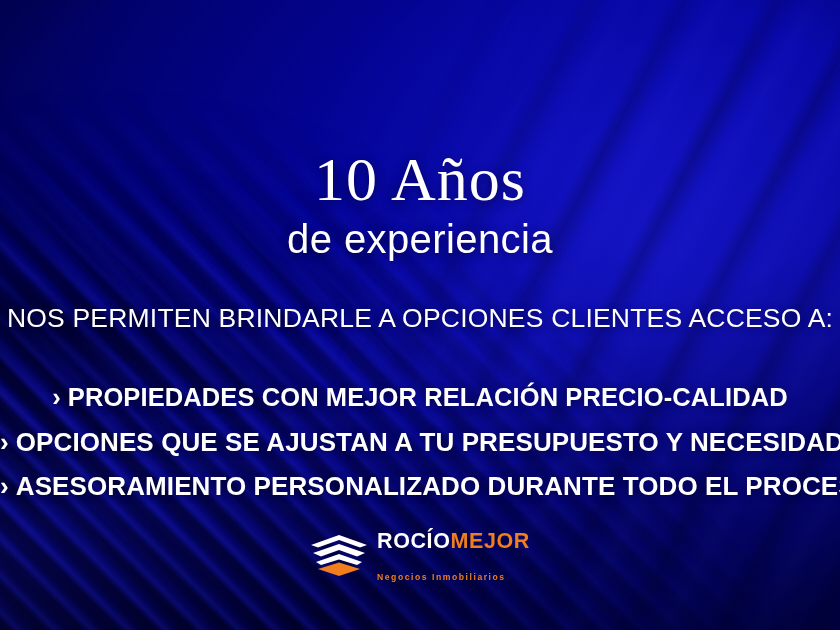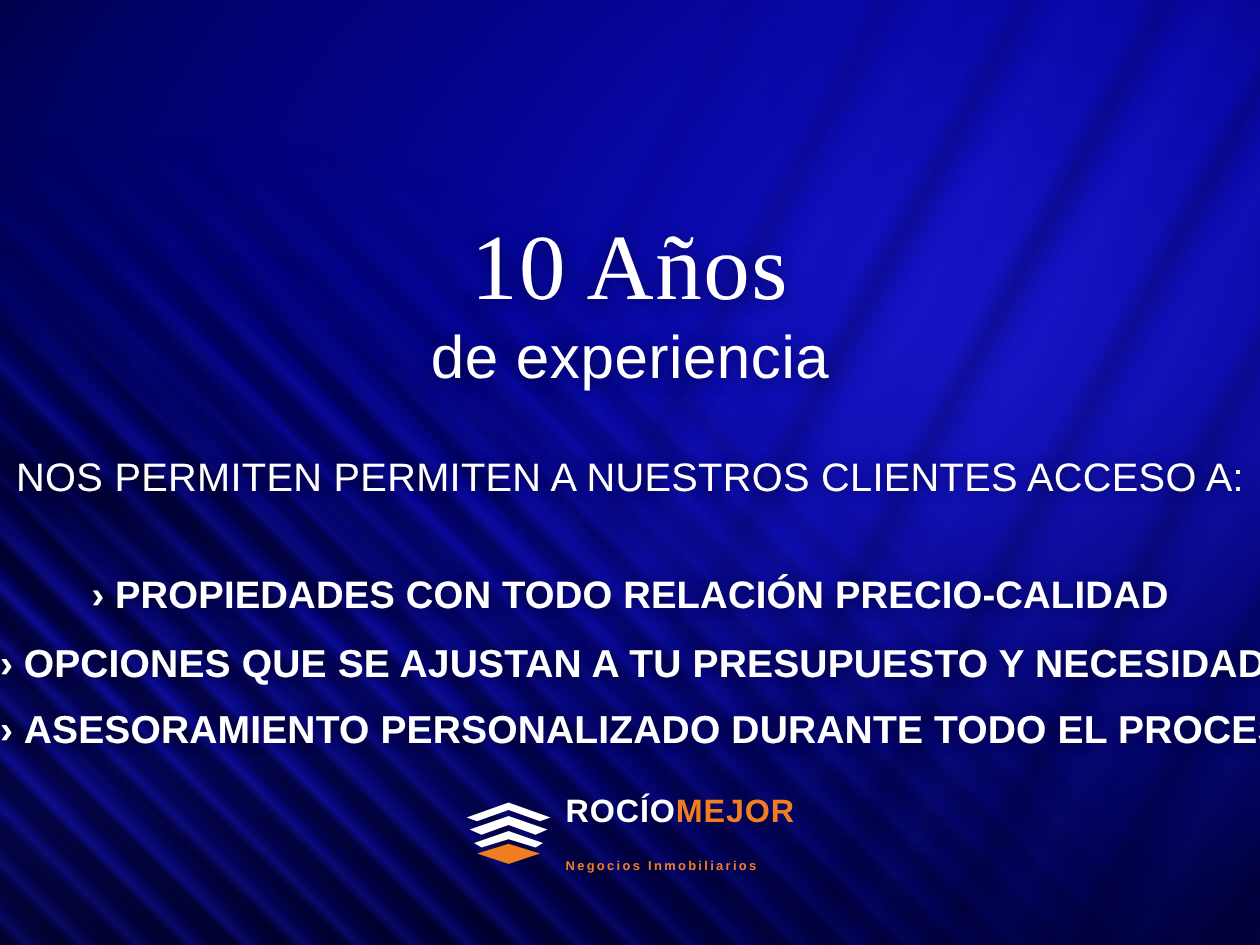--- a/index.html
+++ b/index.html
@@ -232,26 +232,26 @@
   <div class="bg-layer bg-sweep"></div>
   <div class="bg-layer bg-vignette"></div>
 
   <div class="content">
 
     <div class="headline-block">
       <div class="headline-main">10 Años</div>
       <div class="headline-sub">de experiencia</div>
     </div>
 
-    <div class="lead-line">NOS PERMITEN PERMITEN A NUESTROS CLIENTES ACCESO A:</div>
+    <div class="lead-line">NOS PERMITEN BRINDARLE A OPCIONES CLIENTES ACCESO A:</div>
 
     <div class="bullets">
 
       <div class="bullet">
-        <span class="chev">›</span><span>PROPIEDADES CON TODO RELACIÓN PRECIO-CALIDAD</span>
+        <span class="chev">›</span><span>PROPIEDADES CON MEJOR RELACIÓN PRECIO-CALIDAD</span>
       </div>
 
       <div class="bullet wide">
         <span class="chev">›</span><span>OPCIONES QUE SE AJUSTAN A TU PRESUPUESTO Y NECESIDADES</span>
       </div>
 
       <div class="bullet wide">
         <span class="chev">›</span><span>ASESORAMIENTO PERSONALIZADO DURANTE TODO EL PROCESO</span>
       </div>
 

